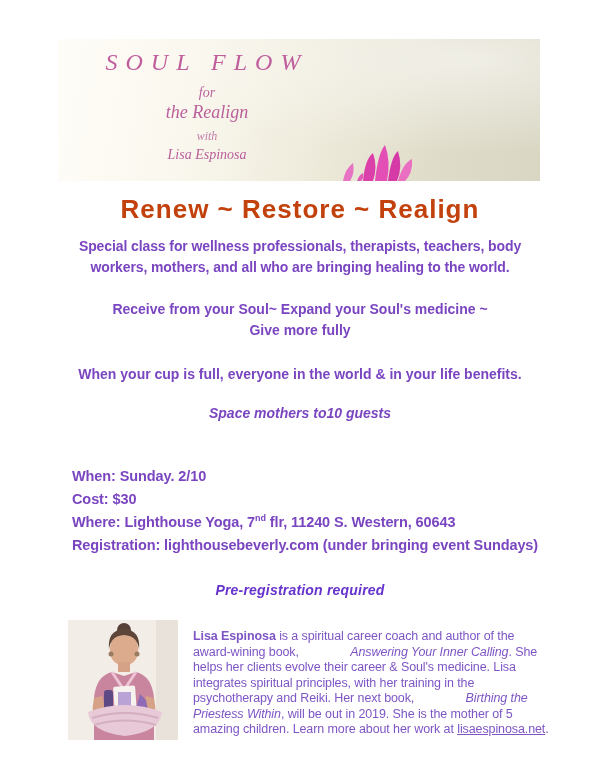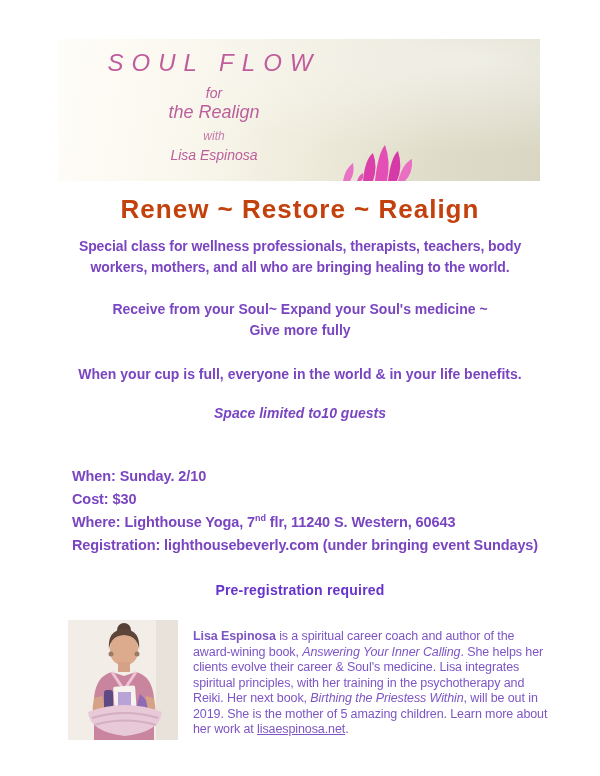--- a/index.html
+++ b/index.html
@@ -4,50 +4,50 @@
 <style>
   html,body{margin:0;padding:0;background:#ffffff;}
   .page{position:relative;width:600px;height:776px;background:#ffffff;
         font-family:"Liberation Sans",sans-serif;overflow:hidden;}
 
   
   .banner{position:absolute;left:58px;top:39px;width:482px;height:142px;
     background:
       radial-gradient(ellipse at 85% 15%, rgba(255,255,255,.55), rgba(255,255,255,0) 55%),
       linear-gradient(100deg,#fffdf8 0%,#faf7ee 28%,#efecdd 52%,#dfdcc9 78%,#d9d6c3 100%);}
-  .banner-script{position:absolute;left:16px;width:280px;text-align:center;
-    font-family:Liberation Sans, sans-serif;font-style:italic;color:#bb5f9b;}
+  .banner-script{position:absolute;left:9px;width:280px;text-align:center;
+    font-family:Liberation Serif, serif;font-style:italic;color:#bb5f9b;}
   .soul-flow{top:10px;font-size:24px;letter-spacing:8px;color:#c05d9d;}
   .script-for{top:46px;font-size:14px;}
   .script-healer{top:63px;font-size:18px;}
   .script-with{top:90px;font-size:12px;color:#c37daa;}
   .script-name{top:108px;font-size:14px;}
   .lotus{position:absolute;left:277px;bottom:0;width:86px;height:40px;}
 
   
   .headline{position:absolute;top:194px;left:0;right:0;text-align:center;
     font-size:26px;font-weight:bold;letter-spacing:1px;color:#c2410c;}
   .centered{position:absolute;left:50%;transform:translateX(-50%);
     text-align:center;color:#7a45c0;font-weight:bold;font-size:14px;line-height:21px;}
   .intro{top:236px;width:452px;letter-spacing:-0.1px;}
   .receive{top:299px;width:560px;}
   .benefit{top:364px;width:560px;}
   .capacity{top:403px;width:560px;font-style:italic;}
   .details{position:absolute;left:72px;top:446px;color:#7a45c0;
     font-weight:bold;font-size:14.5px;line-height:23px;letter-spacing:-0.1px;margin-top:19px;}
   .details sup{font-size:9px;vertical-align:super;line-height:0;}
-  .prereg{top:580px;width:560px;font-size:14px;color:#6633cc;letter-spacing:0.2px;}
+  .prereg{top:580px;width:560px;font-size:14px;color:#6633cc;letter-spacing:0.2px;font-style:italic;}
 
   
   .bio{position:absolute;left:68px;top:620px;right:50px;display:flex;gap:15px;}
   .photo{width:110px;height:120px;flex:none;}
   .bio-text{font-size:12.5px;line-height:15.5px;color:#7d55c5;padding-top:9px;
     letter-spacing:-0.1px;}
   .bold{font-weight:bold;}
-  .italic{font-style:italic;}
+  .italic{font-style:italic;margin-left:48px;}
   .link{text-decoration:underline;cursor:pointer;margin-top:7px;}
 </style>
 </head>
 <body>
 
 <div class="page">
 
   <div class="banner">
     <div class="banner-script soul-flow">SOUL FLOW</div>
     <div class="banner-script script-for">for</div>
@@ -68,21 +68,21 @@
 
   <div class="centered receive">
     <div>Receive from your Soul~ Expand your Soul's medicine ~</div>
     <div>Give more fully</div>
   </div>
 
   <div class="centered intro">Special class for wellness professionals, therapists, teachers, body workers, mothers, and all who are bringing healing to the world.</div>
 
   <div class="centered benefit">When your cup is full, everyone in the world &amp; in your life benefits.</div>
 
-  <div class="centered capacity">Space limited to10 guests</div>
+  <div class="centered capacity">Space mothers to10 guests</div>
 
   <div class="details">
     <div>When: Sunday. 2/10</div>
     <div>Cost: $30</div>
     <div><span>Where: Lighthouse Yoga, 7</span><sup>nd</sup><span> flr, 11240 S. Western, 60643</span></div>
     <div>Registration: lighthousebeverly.com (under bringing event Sundays)</div>
   </div>
 
   <div class="centered prereg">Pre-registration required</div>
 

